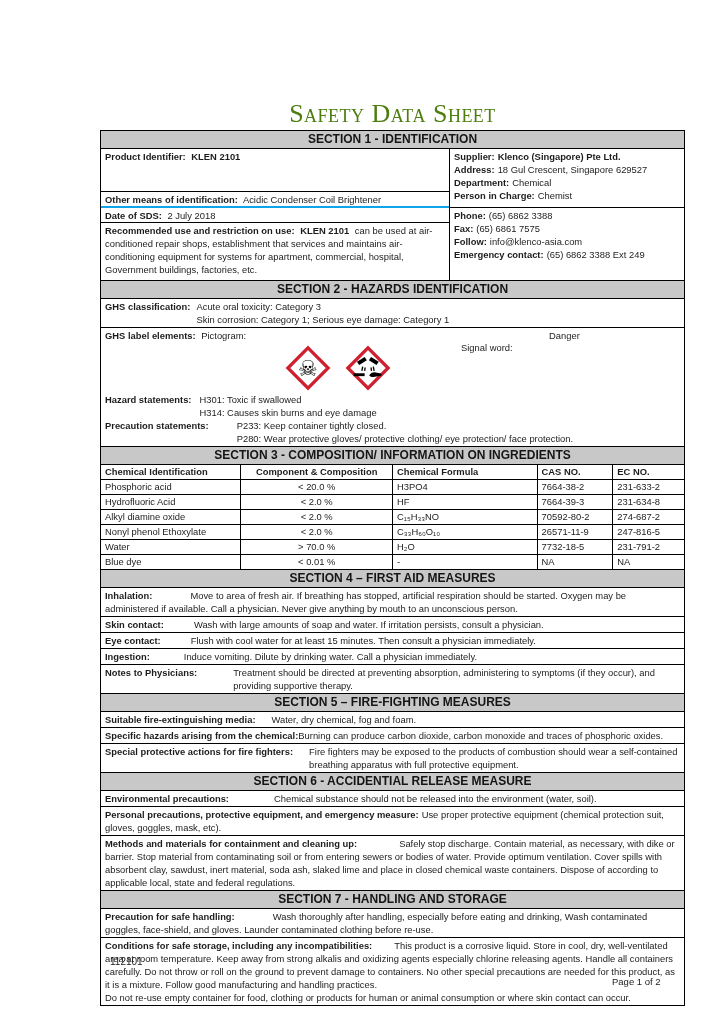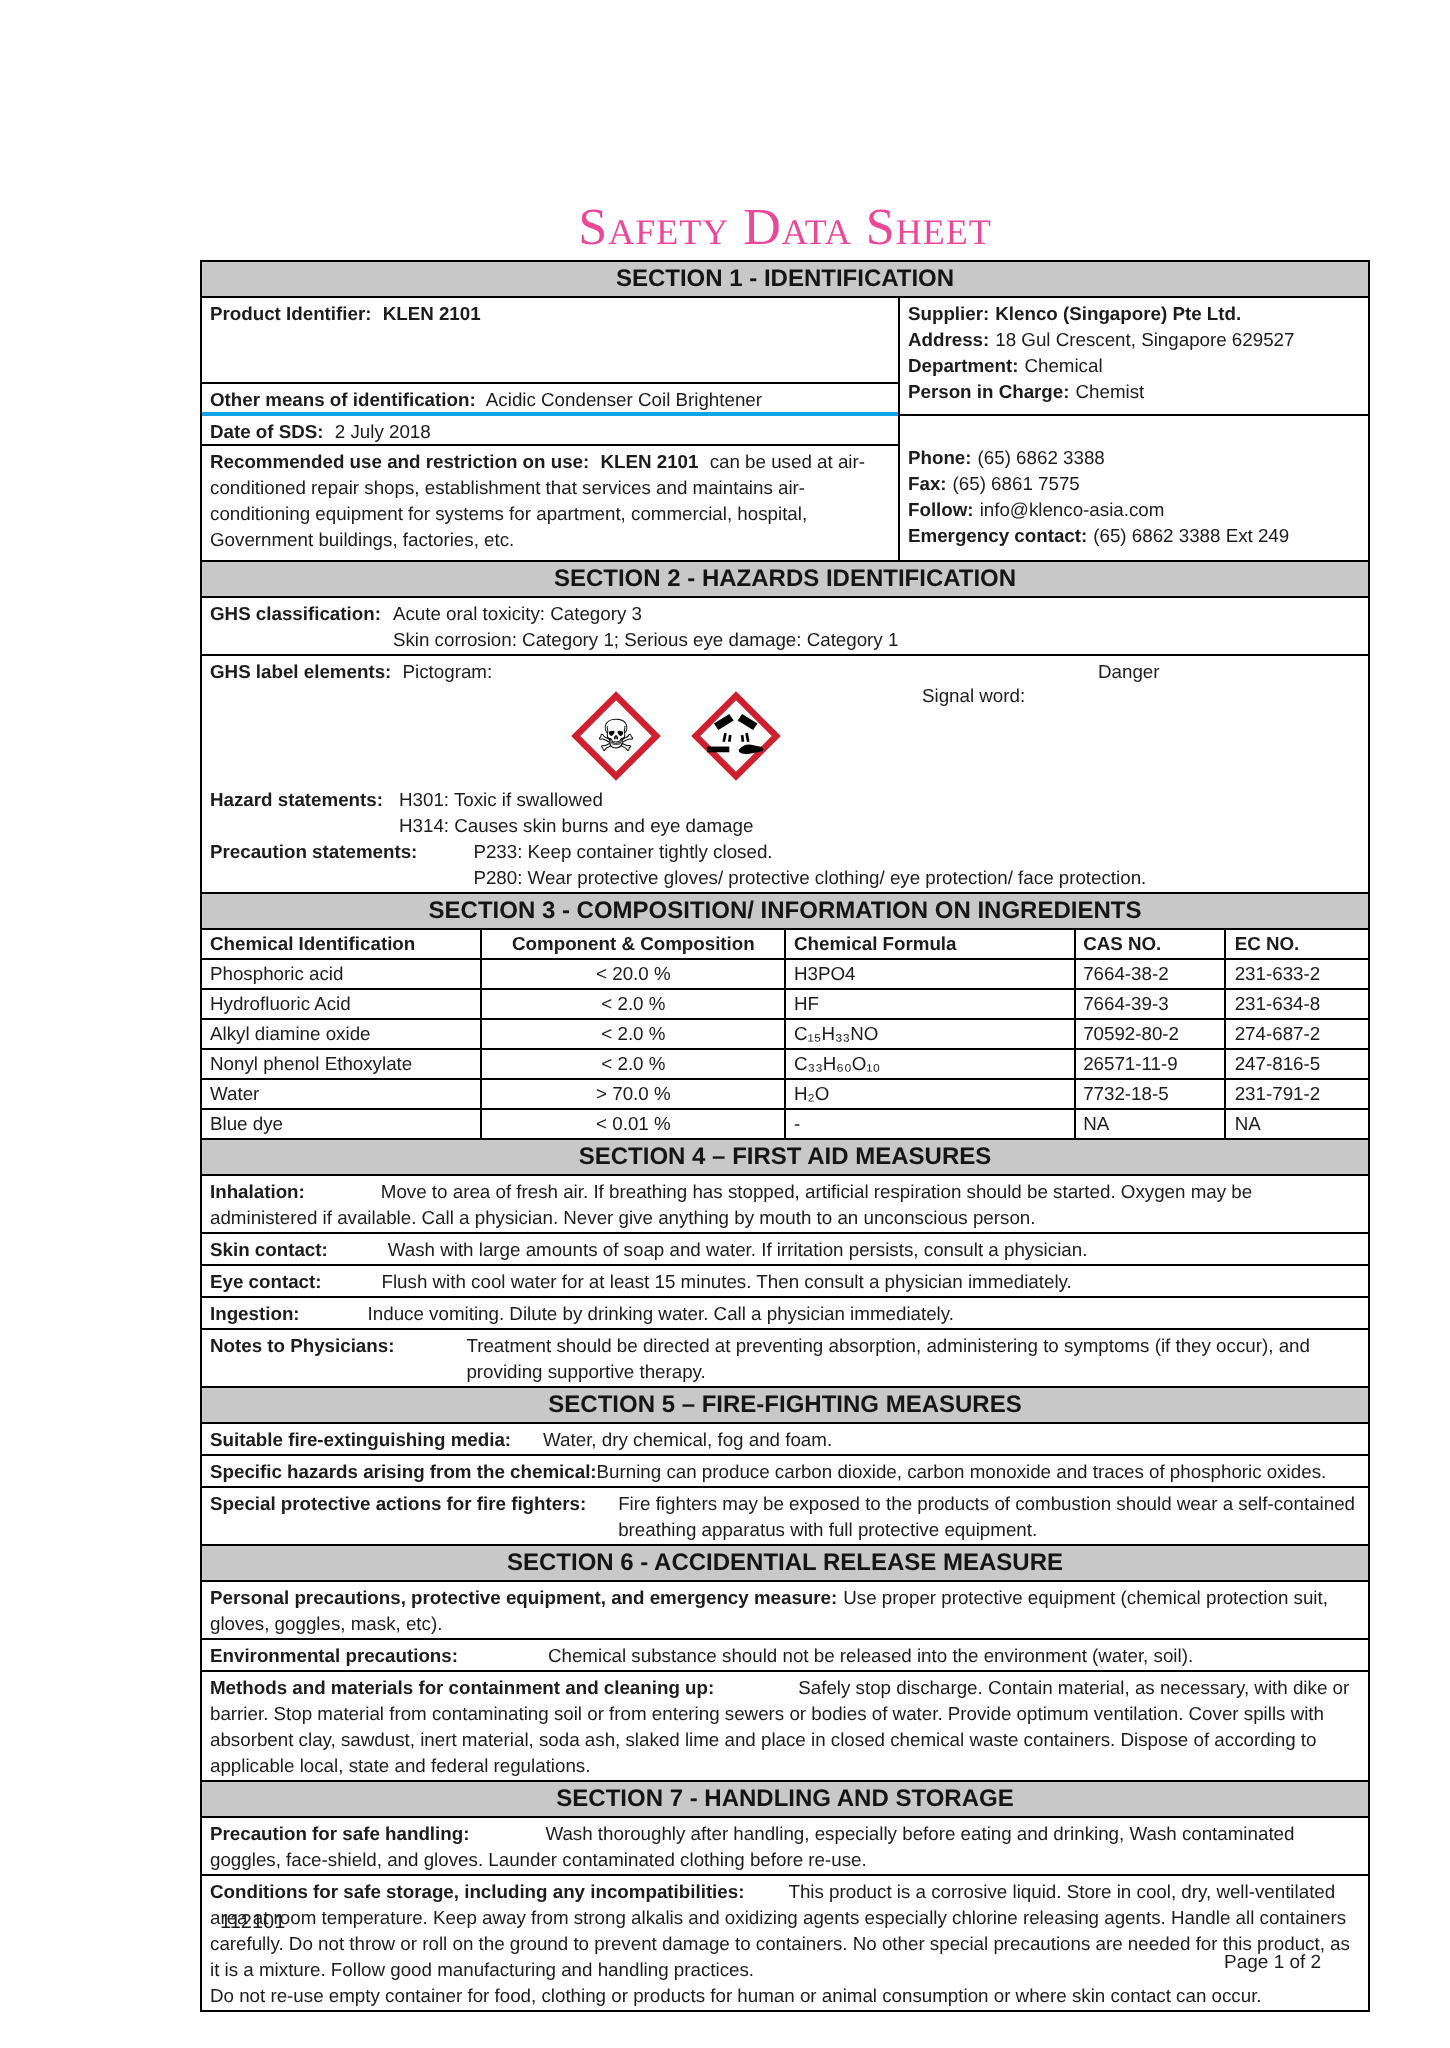--- a/index.html
+++ b/index.html
@@ -12,21 +12,21 @@
     color: #1c1c1c;
     overflow: hidden;
   }
   .doc { position: absolute; left: 100px; top: 100px; width: 585px; }
   .sds-title {
     font-family: "Liberation Serif", serif;
     font-variant: small-caps;
     font-size: 26px;
     letter-spacing: 0.5px;
     text-align: center;
-    color: #ec4899;
+    color: #4d7c0f;
     margin-bottom: 3px;
     line-height: 1.05;
   }
   .doc-table { border: 1px solid #000; font-size: 9.4px; line-height: 13px; }
   .sec-header {
     background: var(--section-header-bg, #c8c8c8);
     border-top: 1px solid #000;
     border-bottom: 1px solid #000;
     text-align: center;
     font-weight: bold;
@@ -43,21 +43,21 @@
   .sp { display: inline-block; height: 1px; }
   .w16{width:16px}.w22{width:22px}.w30{width:30px}.w34{width:34px}.w38{width:38px}.w42{width:42px}.w45{width:45px}
   .hang { display: flex; align-items: flex-start; }
   .hang .lbl { white-space: nowrap; flex: none; }
   .hang .val { flex: 1; }
   .hang .val .line { display: block; }
   .mr6{margin-right:6px}.mr8{margin-right:8px}.mr14{margin-right:0}.mr16{margin-right:16px}.mr28{margin-right:28px}.mr36{margin-right:36px}
   
   .s1 { display: flex; }
   .s1l { width: 348px; }
-  .s1r { flex: 1; border-left: 1px solid #000; display: flex; flex-direction: column; gap: 13px; }
+  .s1r { flex: 1; border-left: 1px solid #000; display: flex; flex-direction: column; }
   .r-pi { height: 43px; border-bottom: 1px solid #000; }
   .r-om { height: 16px; border-bottom: 2px solid #0ea5e9; }
   .r-date { height: 15px; border-bottom: 1px solid #000; }
   .r-ru { min-height: 57px; }
   .c1 { height: 59px; border-bottom: 1px solid #000; padding: 1px 4px; }
   .c2 { flex: 1; padding: 1px 4px; }
   
   .ghs-el-line { position: relative; }
   .signal-label { position: absolute; left: 356px; top: 12px; }
   .signal-value { position: absolute; left: 444px; top: 0; }
@@ -255,24 +255,24 @@
         <span class="b lbl mr14">Specific hazards arising from the chemical:</span>
         <span class="val">Burning can produce carbon dioxide, carbon monoxide and traces of phosphoric oxides.</span>
       </div>
       <div class="row hang">
         <span class="b lbl mr16">Special protective actions for fire fighters:</span>
         <span class="val">Fire fighters may be exposed to the products of combustion should wear a self-contained breathing apparatus with full protective equipment.</span>
       </div>
 
       <div class="sec-header">SECTION 6 - ACCIDENTIAL RELEASE MEASURE</div>
       <div class="row bb">
+        <span class="b">Environmental precautions:</span><span class="sp w45"></span><span>Chemical substance should not be released into the environment (water, soil).</span>
+      </div>
+      <div class="row bb">
         <span class="b lblsp">Personal precautions, protective equipment, and emergency measure:</span><span>Use proper protective equipment (chemical protection suit, gloves, goggles, mask, etc).</span>
-      </div>
-      <div class="row bb">
-        <span class="b">Environmental precautions:</span><span class="sp w45"></span><span>Chemical substance should not be released into the environment (water, soil).</span>
       </div>
       <div class="row">
         <span class="b">Methods and materials for containment and cleaning up:</span><span class="sp w42"></span><span>Safely stop discharge. Contain material, as necessary, with dike or barrier. Stop material from contaminating soil or from entering sewers or bodies of water. Provide optimum ventilation. Cover spills with absorbent clay, sawdust, inert material, soda ash, slaked lime and place in closed chemical waste containers. Dispose of according to applicable local, state and federal regulations.</span>
       </div>
 
       <div class="sec-header">SECTION 7 - HANDLING AND STORAGE</div>
       <div class="row bb">
         <span class="b">Precaution for safe handling:</span><span class="sp w38"></span><span>Wash thoroughly after handling, especially before eating and drinking, Wash contaminated goggles, face-shield, and gloves. Launder contaminated clothing before re-use.</span>
       </div>
       <div class="row">

